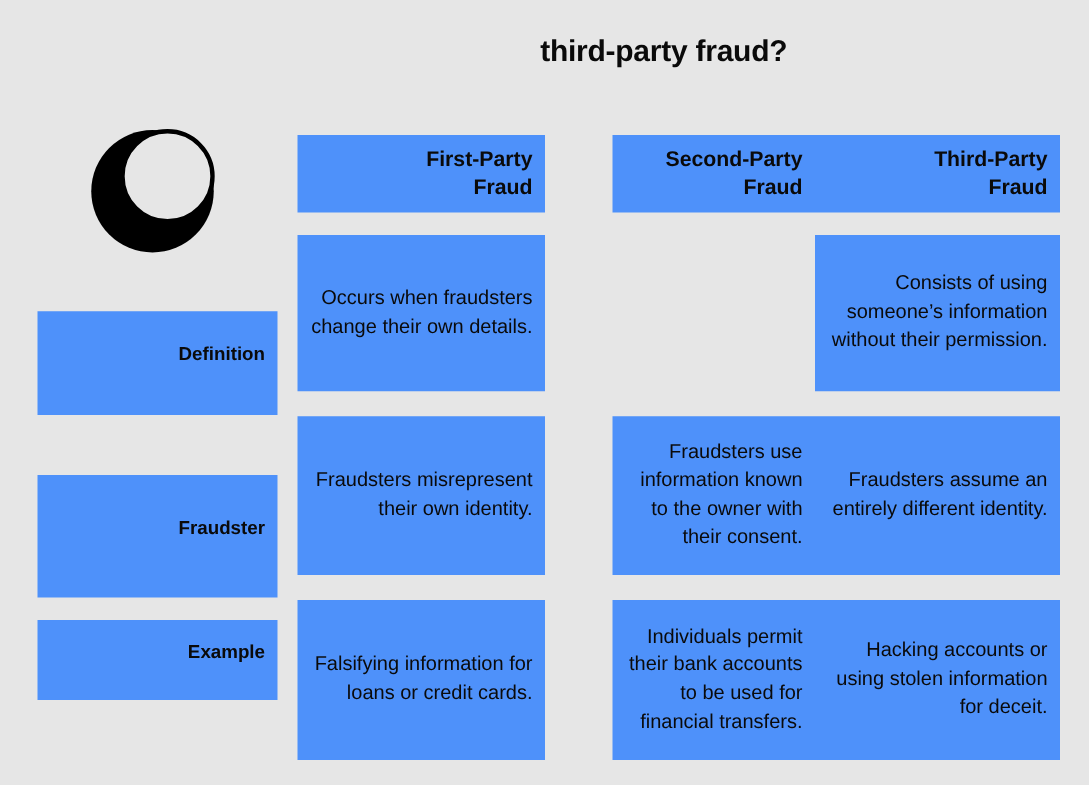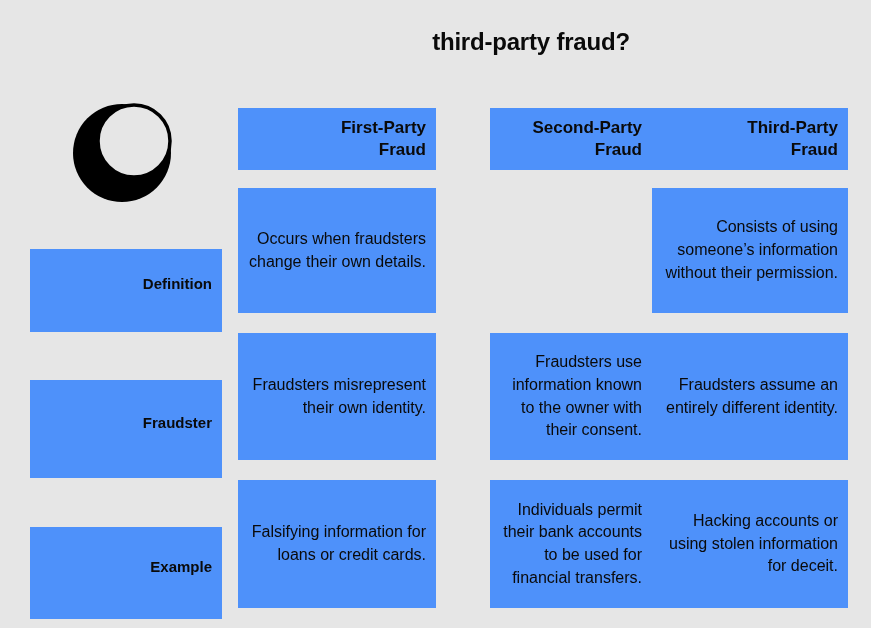--- a/index.html
+++ b/index.html
@@ -93,21 +93,21 @@
   .col2 { left: 446px; width: 162px; margin-left: 44px; }
   .col3 { left: 652px; width: 196px; }
 
   
   .row-def  { top: 188px;  height: 125px; }
   .row-frd  { top: 333px;  height: 127px; }
   .row-exm  { top: 480px;  height: 128px; }
 
   .rowlabel.row-def { top: 249px; height: 83px; }
   .rowlabel.row-frd { top: 380px; height: 98px; }
-  .rowlabel.row-exm { top: 527px; height: 92px; }
+  .rowlabel.row-exm { top: 496px; height: 64px; }
 </style>
 </head>
 <body>
 
 <div id="infographic">
 
   <div id="title">
     <span class="tline">third-party fraud?</span>
   </div>
 

